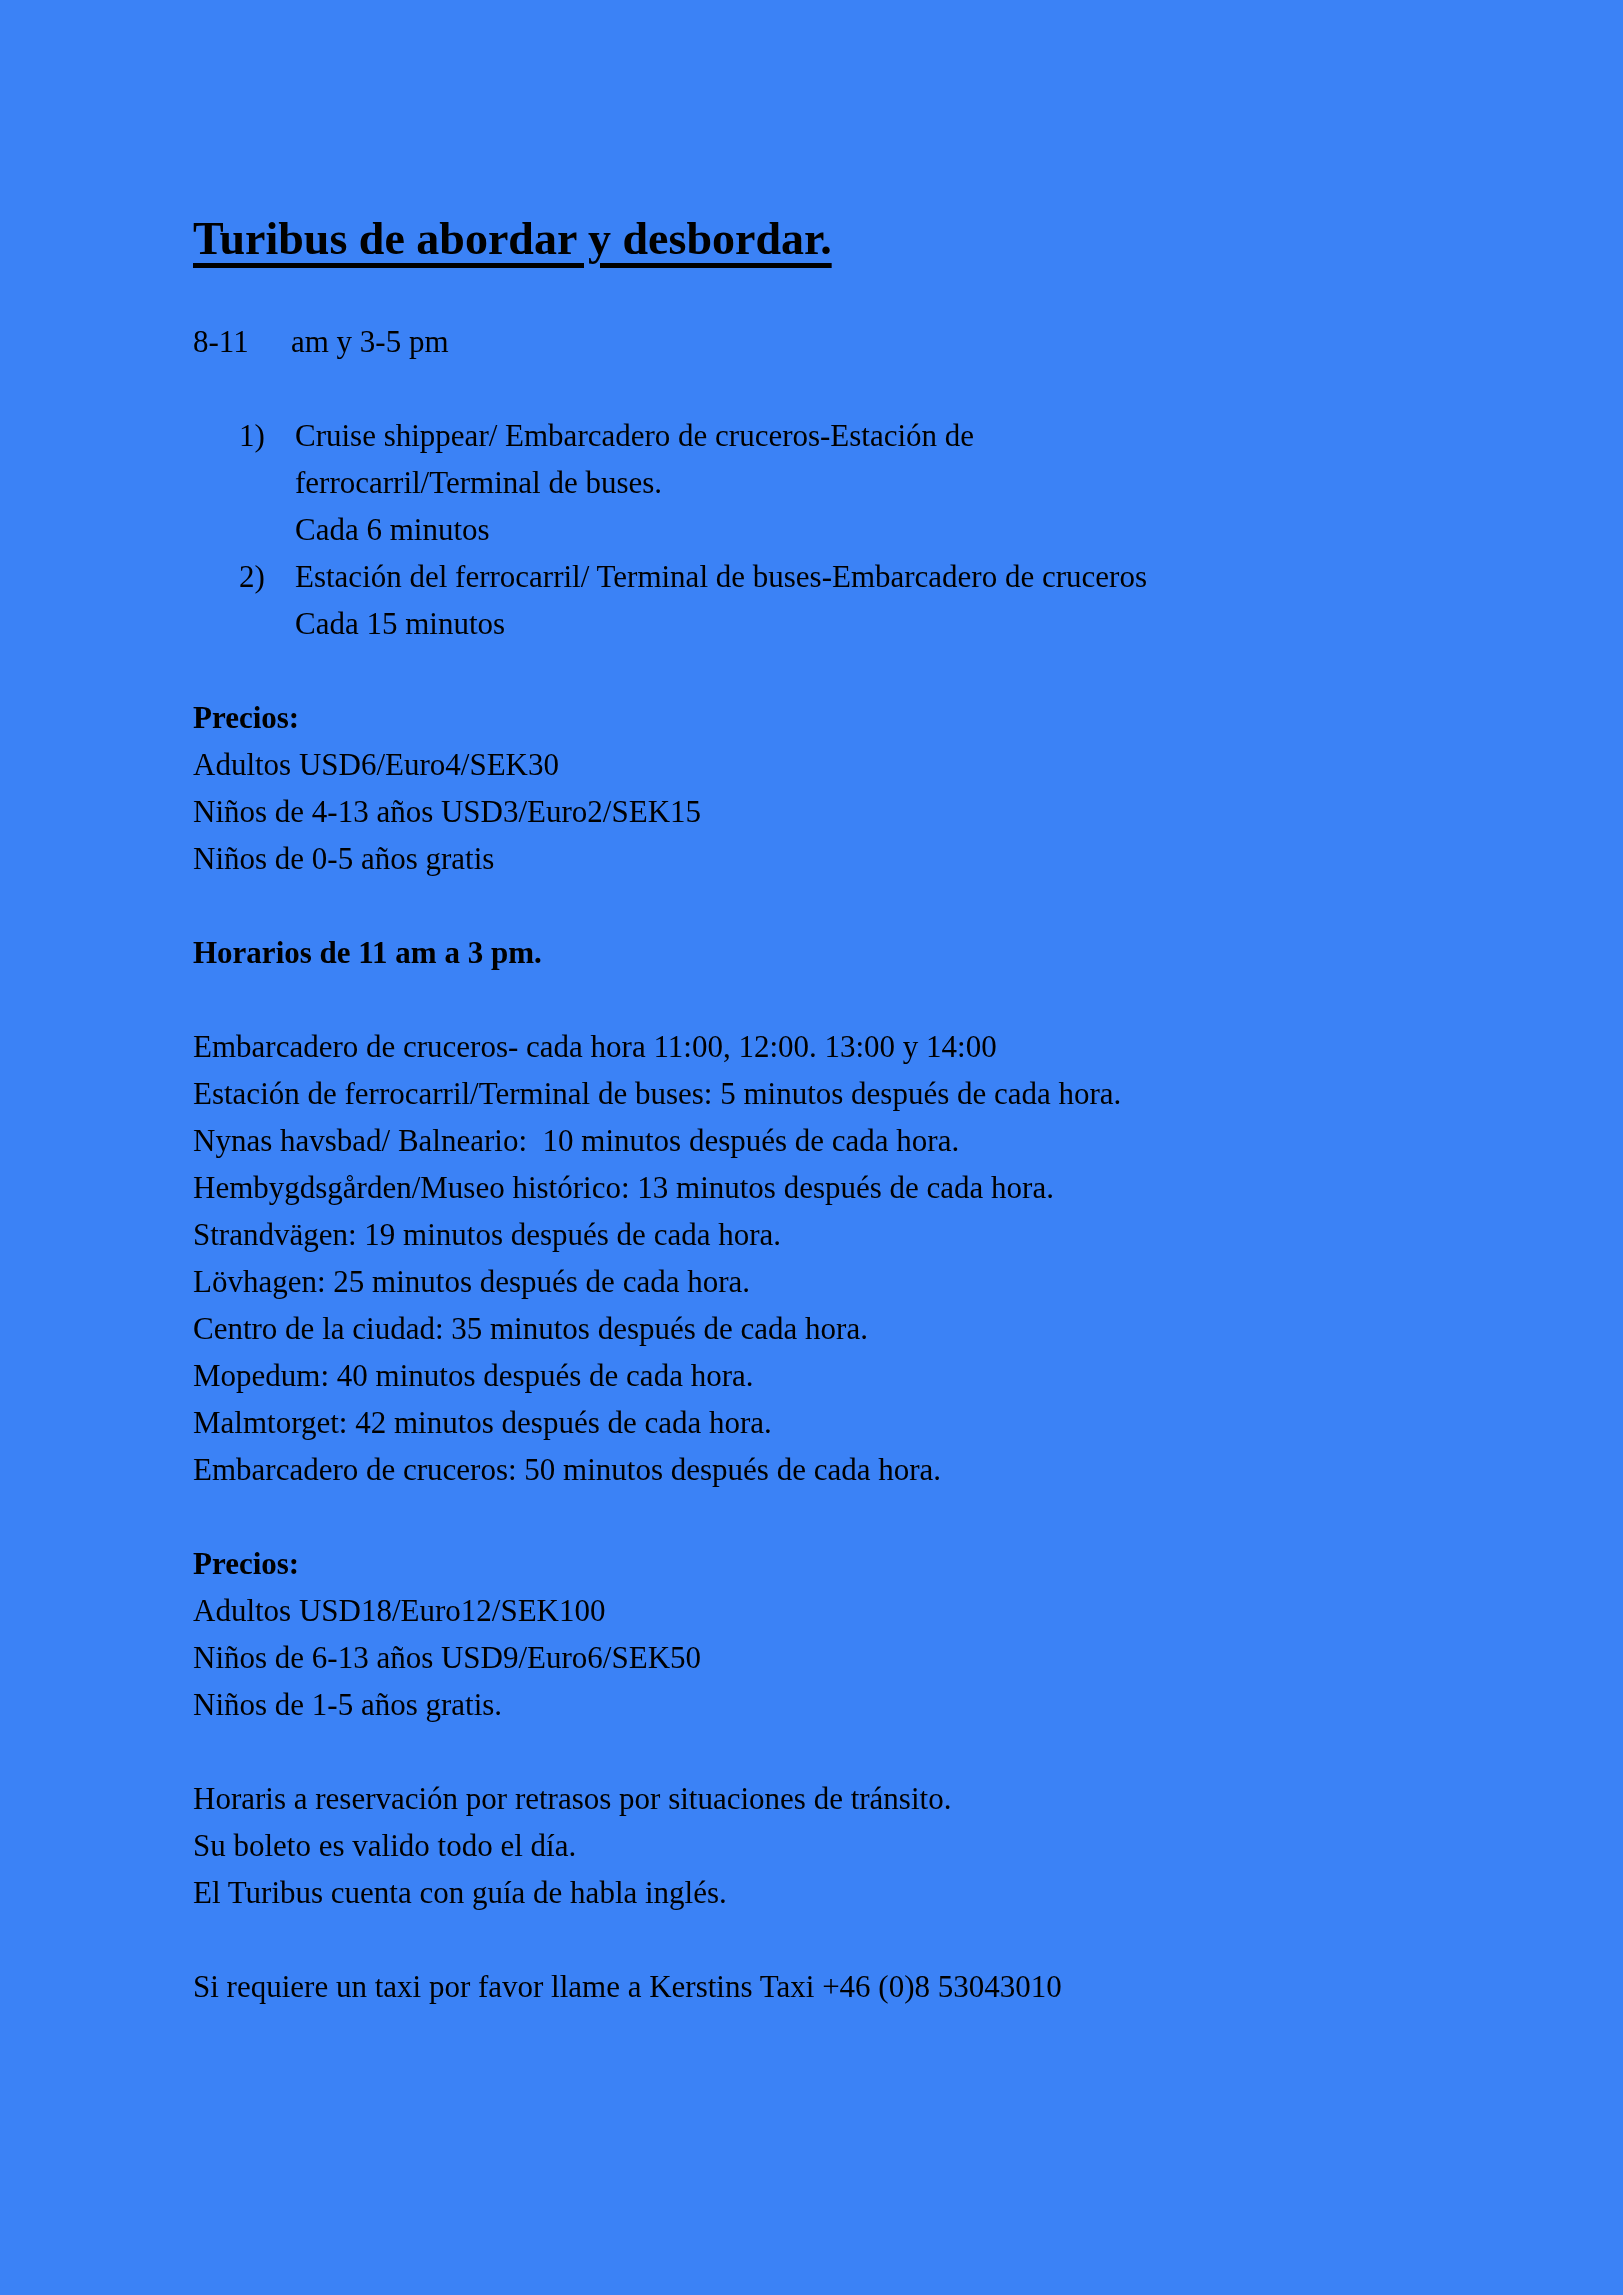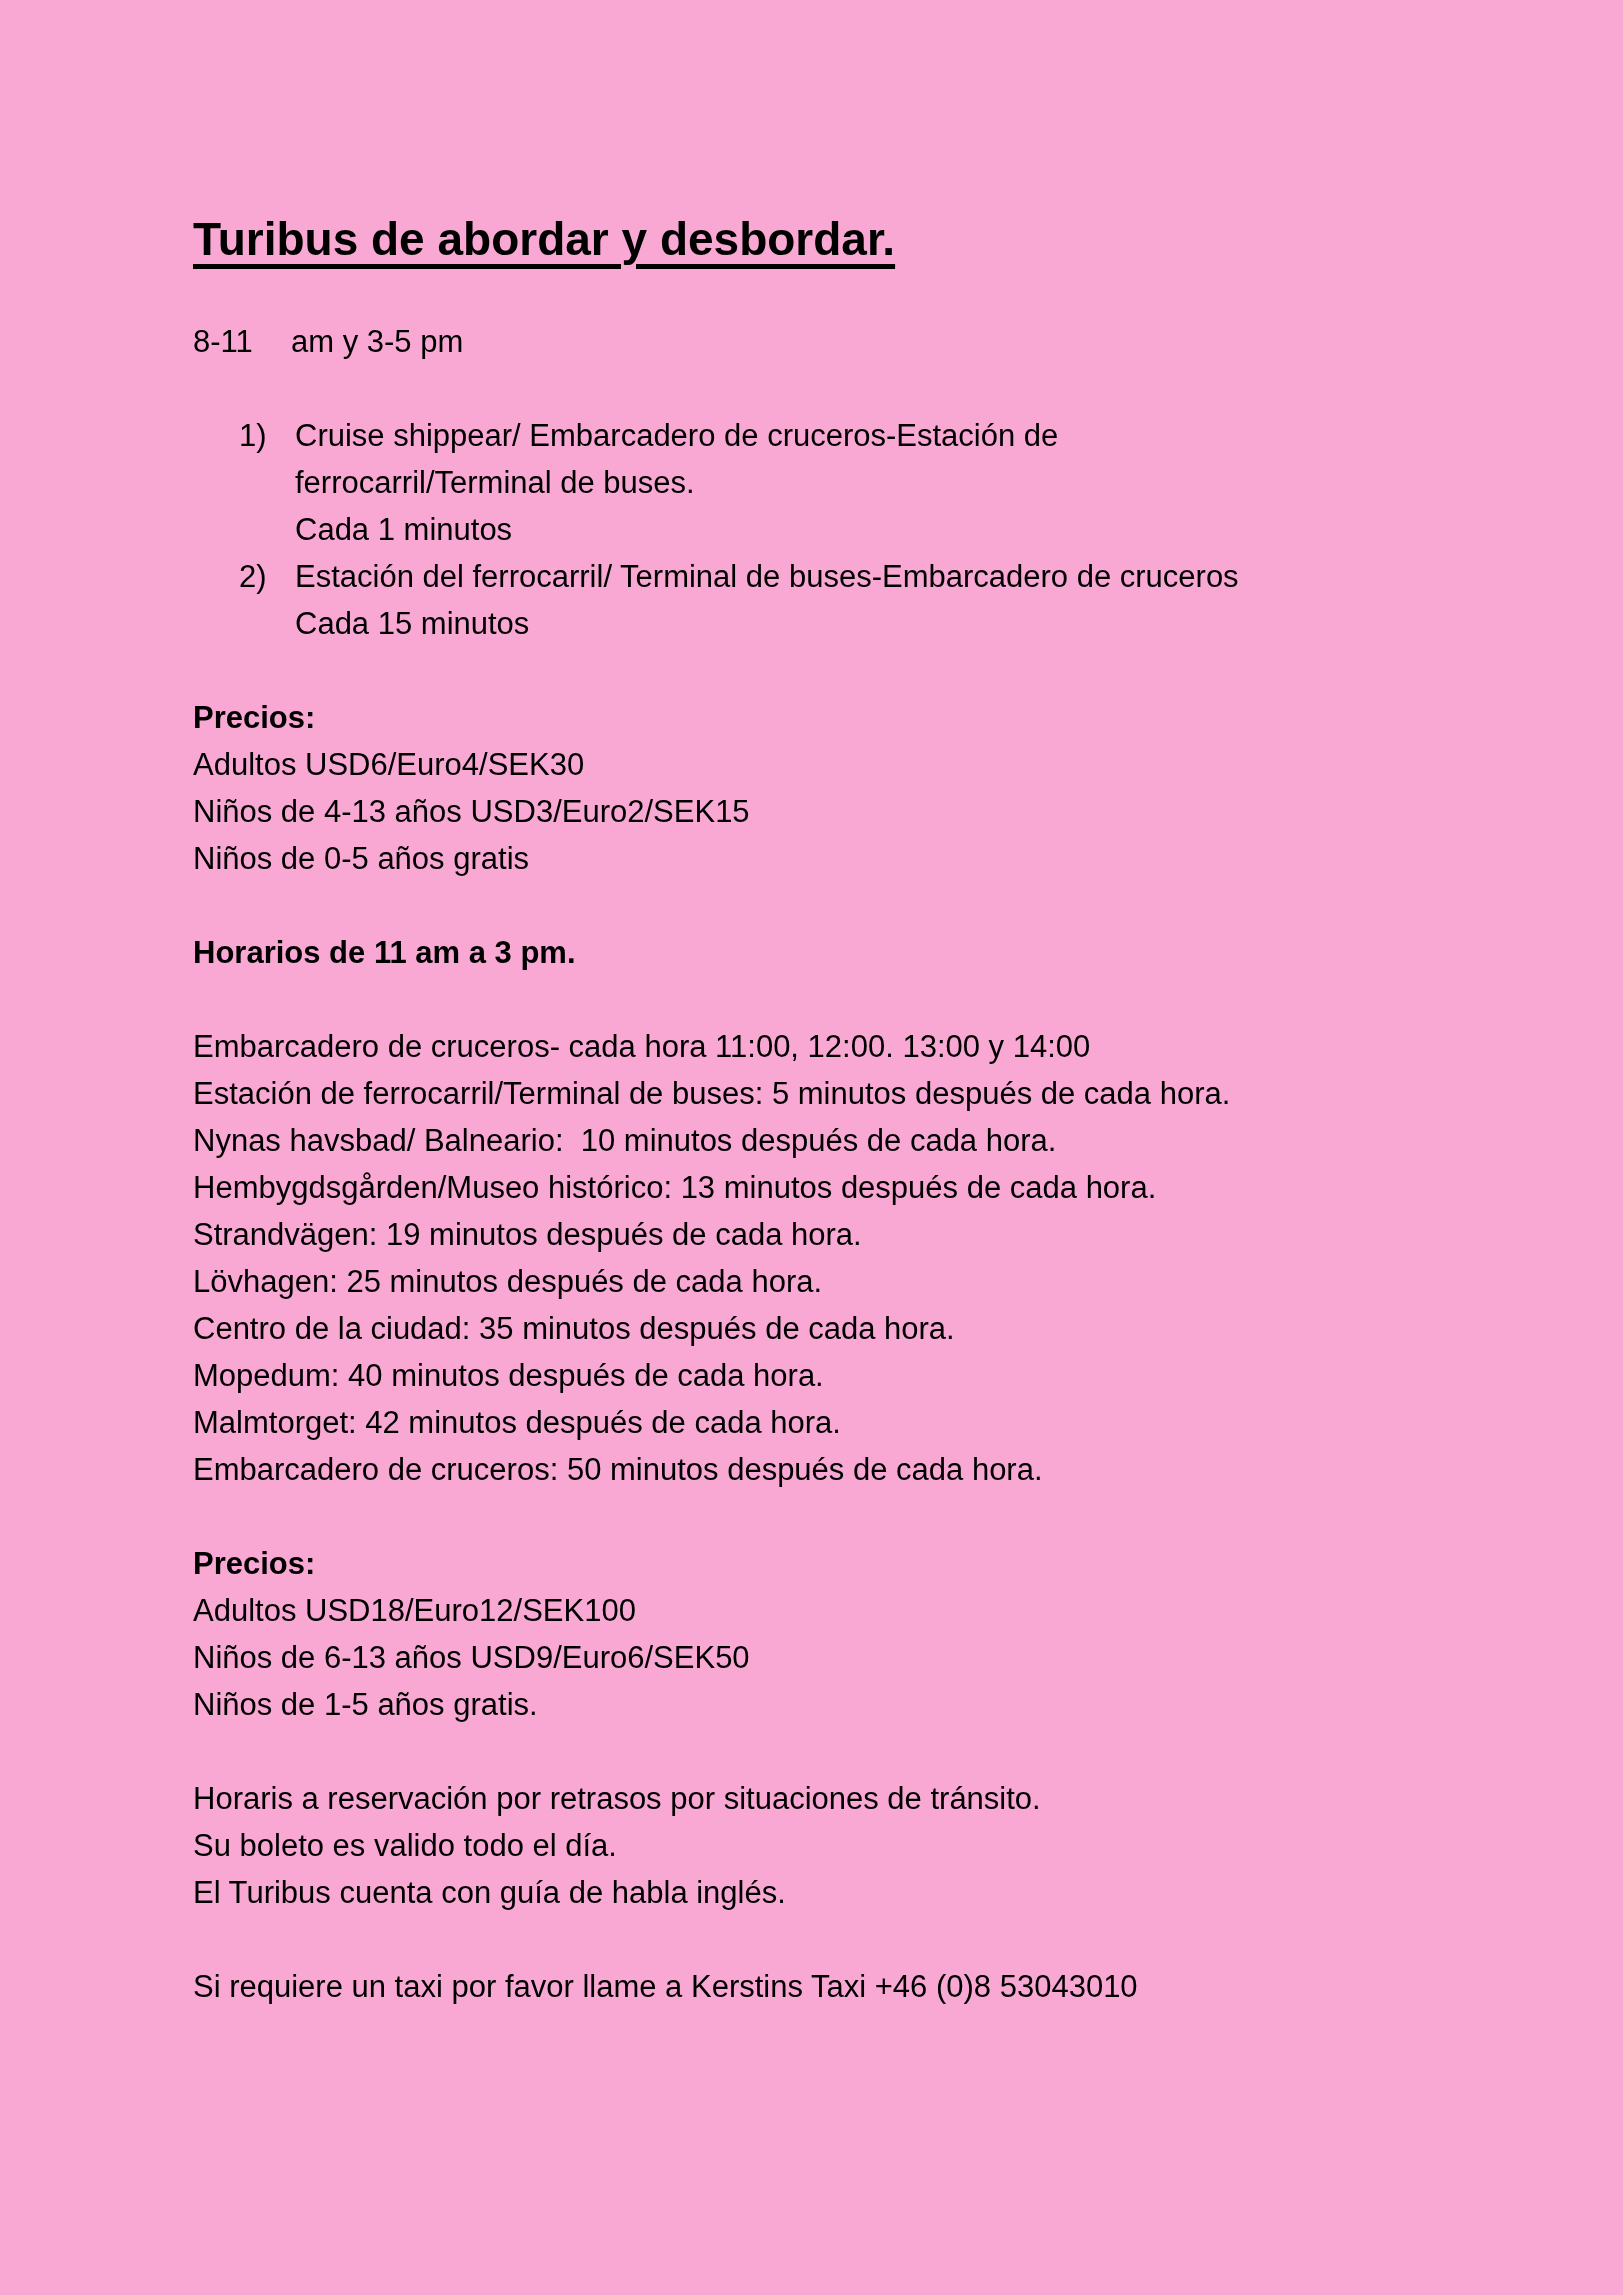--- a/index.html
+++ b/index.html
@@ -6,23 +6,23 @@
     margin: 0;
     padding: 0;
     background: #ffffff;
   }
   .page {
     position: relative;
     width: 1623px;
     height: 2295px;
     box-sizing: border-box;
     padding: 203px 183px 0 193px;
-    background: #f9a8d4;
+    background: #3b82f6;
     color: #000000;
-    font-family: Liberation Sans, sans-serif;
+    font-family: Liberation Serif, serif;
     font-size: 31px;
     line-height: 47px;
     overflow: hidden;
   }
   .title {
     margin: 0 0 43px 0;
     font-size: 46px;
     font-weight: bold;
     line-height: 72px;
     text-decoration: underline;
@@ -59,21 +59,21 @@
 
   <p class="pre">8-11	am y 3-5 pm</p>
 
   <div class="blank"></div>
 
   <div class="list">
     <div class="list-item">
       <span class="list-marker">1)</span>
       <span class="list-text pre">Cruise shippear/ Embarcadero de cruceros-Estación de
 ferrocarril/Terminal de buses.
-Cada 1 minutos</span>
+Cada 6 minutos</span>
     </div>
     <div class="list-item">
       <span class="list-marker">2)</span>
       <span class="list-text pre">Estación del ferrocarril/ Terminal de buses-Embarcadero de cruceros
 Cada 15 minutos</span>
     </div>
   </div>
 
   <div class="blank"></div>
 

